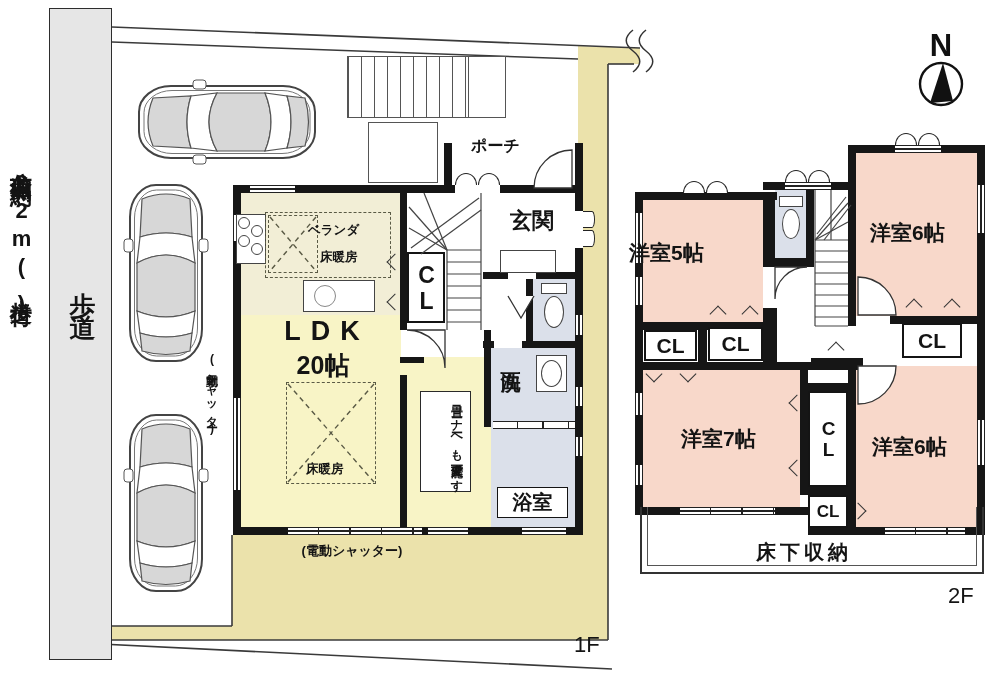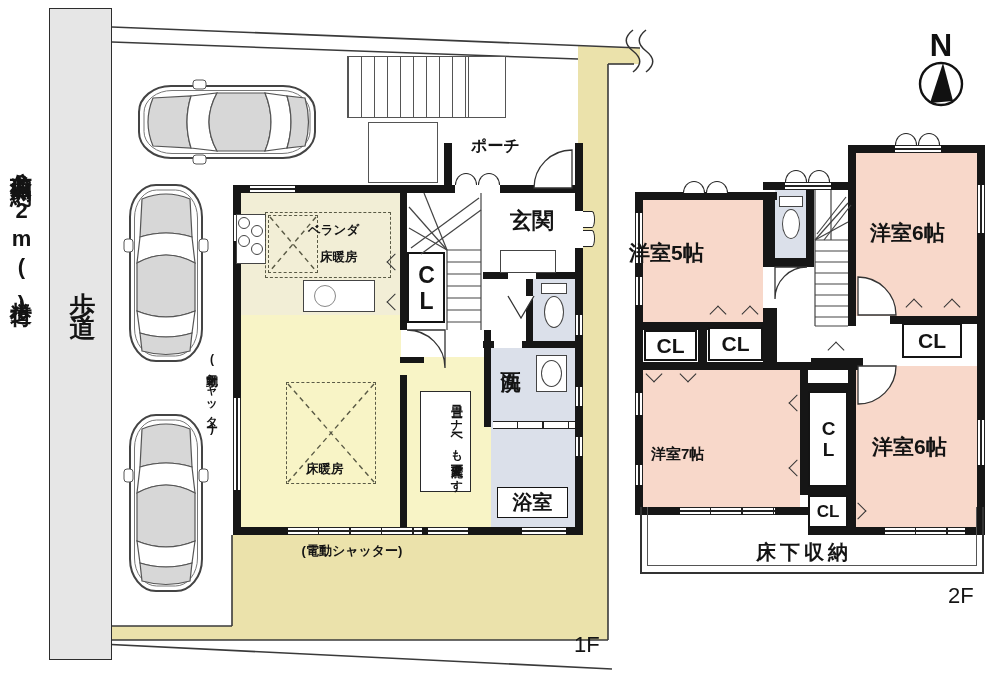--- a/index.html
+++ b/index.html
@@ -150,20 +150,22 @@
   <div class="oval" style="left:314px;top:285px;width:22px;height:22px;border-color:#888;"></div>
 
   <div class="dash" style="left:265px;top:212px;width:126px;height:66px;"></div>
   <div class="dash" style="left:268px;top:215px;width:50px;height:58px;"></div>
   <div class="lbl" style="left:308px;top:222px;font-size:12.5px;">ベランダ</div>
   <div class="lbl" style="left:320px;top:249px;font-size:12.5px;">床暖房</div>
 
   <div class="dash" style="left:286px;top:382px;width:90px;height:102px;"></div>
   <div class="lbl" style="left:306px;top:461px;font-size:12.5px;">床暖房</div>
 
+  <div class="lbl" style="left:279px;top:316px;width:96px;font-size:27px;letter-spacing:10px;text-align:center;">LDK</div>
+  <div class="lbl" style="left:279px;top:349px;width:88px;font-size:25px;text-align:center;">20帖</div>
 
   <div class="clbox vtext" style="left:407px;top:252px;width:38px;height:71px;font-size:23px;">CL</div>
   <div class="ch chL" style="left:389px;top:256px;"></div>
   <div class="ch chL" style="left:389px;top:296px;"></div>
 
   <div class="lbl" style="left:471px;top:136px;font-size:16px;">ポーチ</div>
   <div class="lbl" style="left:510px;top:206px;font-size:22px;">玄関</div>
   <div class="fixt" style="left:500px;top:250px;width:56px;height:23px;"></div>
 
   <div class="fixt" style="left:541px;top:283px;width:26px;height:11px;"></div>
@@ -230,21 +232,21 @@
   <div class="winh ticks" style="left:680px;top:507px;width:95px;"></div>
   <div class="winh ticks" style="left:885px;top:527px;width:80px;"></div>
   <div class="winv" style="left:977px;top:185px;height:48px;"></div>
   <div class="winv" style="left:977px;top:420px;height:45px;"></div>
 
   <div class="fixt" style="left:779px;top:196px;width:24px;height:11px;"></div>
   <div class="oval" style="left:782px;top:209px;width:18px;height:30px;"></div>
 
   <div class="lbl" style="left:629px;top:239px;font-size:21px;">洋室5帖</div>
   <div class="lbl" style="left:870px;top:219px;font-size:21px;">洋室6帖</div>
-  <div class="lbl" style="left:651px;top:425px;font-size:15px;margin-top:20px;">洋室7帖</div>
+  <div class="lbl" style="left:681px;top:425px;font-size:21px;">洋室7帖</div>
   <div class="lbl" style="left:872px;top:433px;font-size:21px;">洋室6帖</div>
 
   <div class="clbox" style="left:644px;top:330px;width:53px;height:31px;font-size:21px;">
     <span>CL</span>
     </div>
   <div class="clbox" style="left:708px;top:327px;width:55px;height:34px;font-size:21px;">
     <span>CL</span>
     </div>
   <div class="clbox" style="left:902px;top:323px;width:60px;height:35px;font-size:21px;">
     <span>CL</span>

